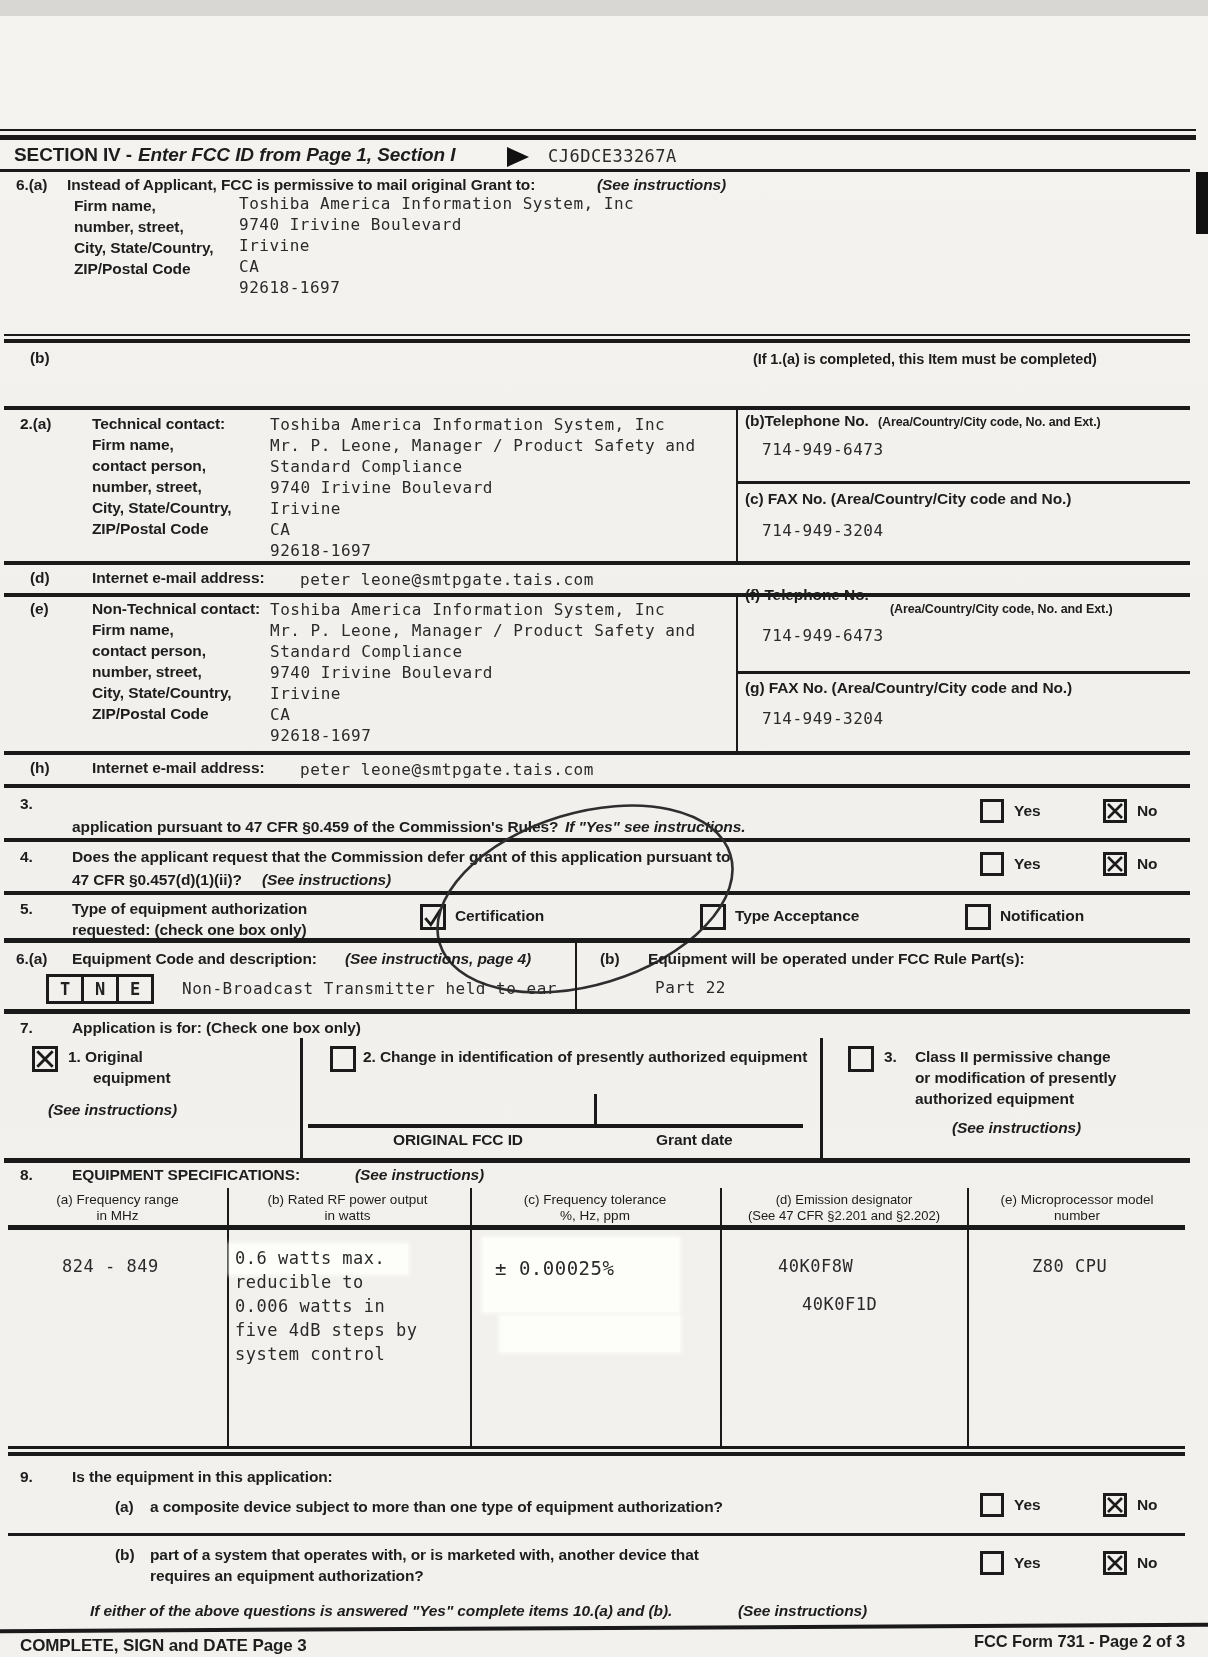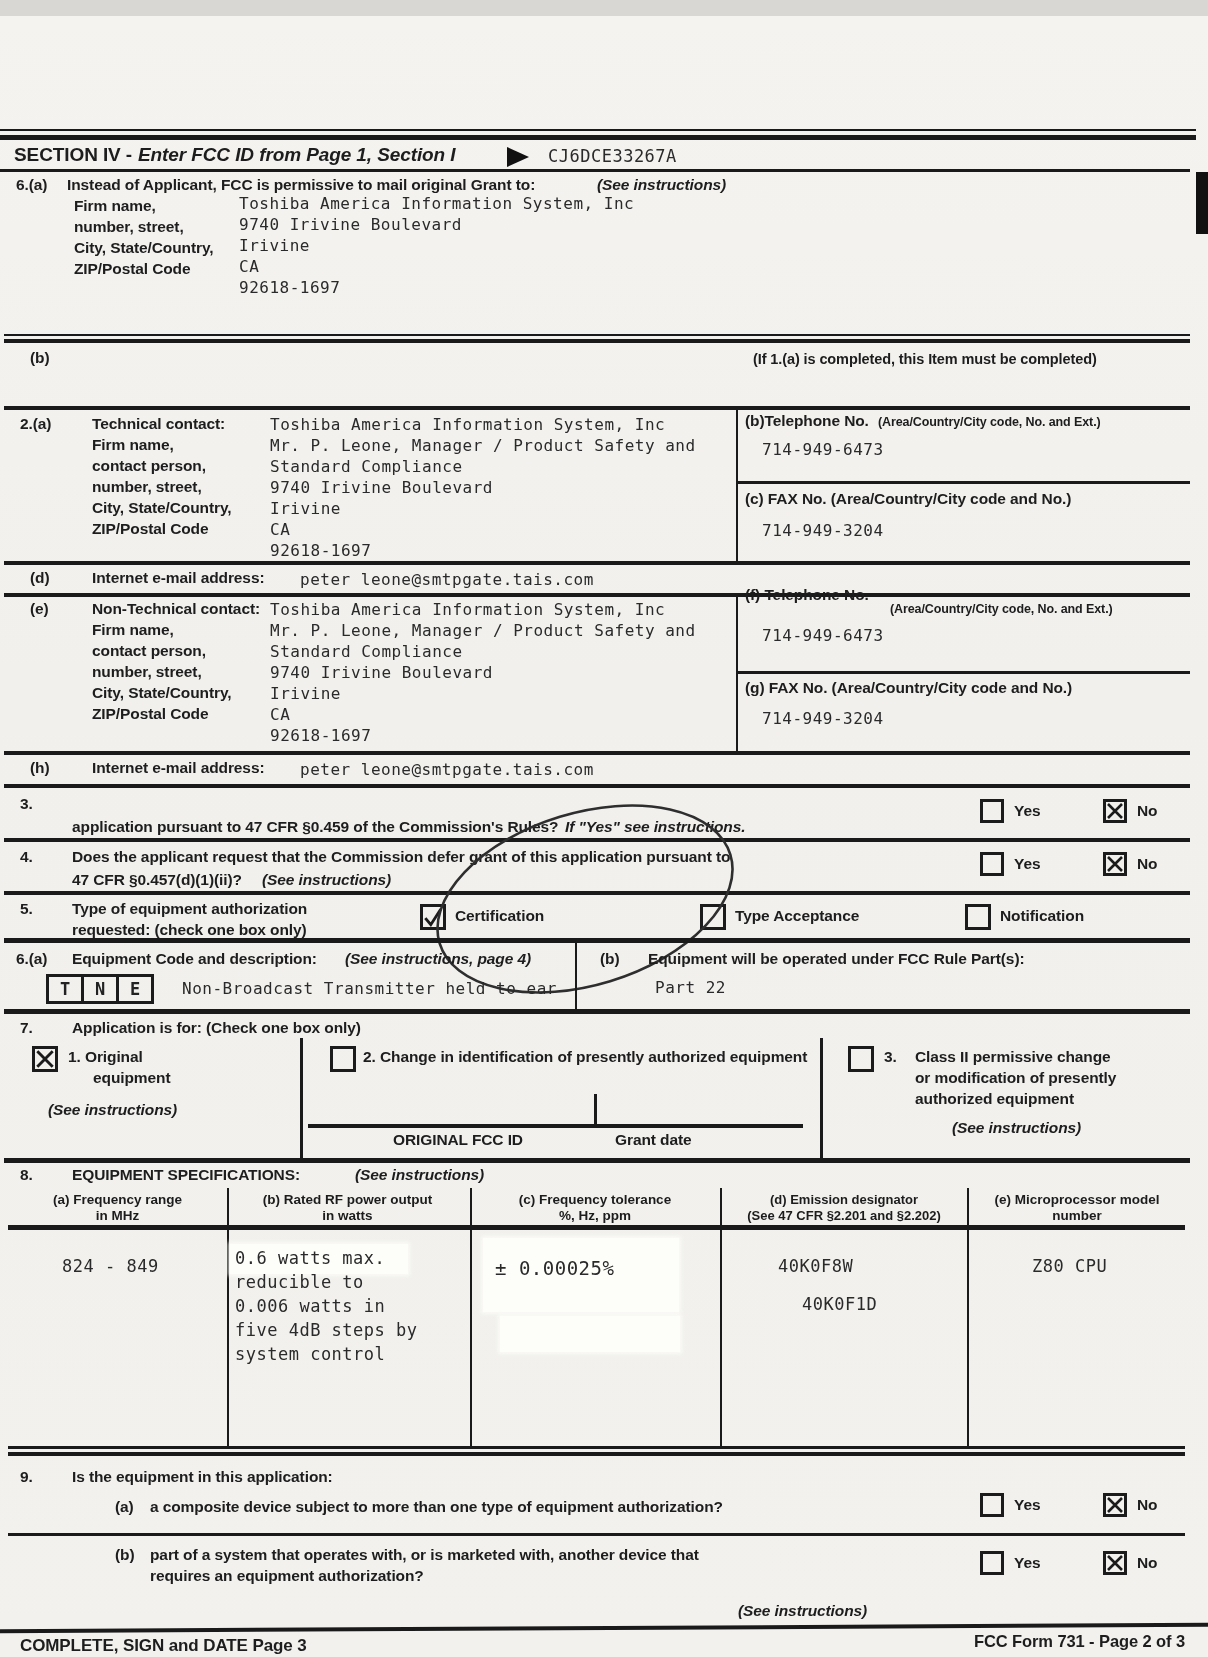--- a/index.html
+++ b/index.html
@@ -17,21 +17,21 @@
   .it{font-style:italic;}
   .sm{font-size:12.5px;}
   .mono{position:absolute;white-space:nowrap;font-family:"DejaVu Sans Mono",monospace;font-size:16px;letter-spacing:0.5px;color:#2a2a2a;}
   .mono17{font-size:17px;}
   .cb{position:absolute;width:24px;height:24px;border:3px solid #1b1b1b;box-sizing:border-box;background:transparent;}
   .cb svg{position:absolute;left:-1px;top:-1px;width:20px;height:20px;stroke:#1b1b1b;stroke-width:2.6;fill:none;}
   .cb26{width:26px;height:26px;}
   .patch{position:absolute;background:#fdfdf9;box-shadow:0 0 4px 2px rgba(253,253,249,.8);}
   .codecell{position:absolute;width:38px;height:30px;border:3px solid #1b1b1b;box-sizing:border-box;text-align:center;
     font-family:"DejaVu Sans Mono",monospace;font-size:17px;font-weight:700;line-height:25px;color:#222;}
-  .hdrcell{position:absolute;text-align:center;font-weight:700;font-size:13.5px;line-height:16px;white-space:normal;}
+  .hdrcell{position:absolute;text-align:center;font-weight:400;font-size:13.5px;line-height:16px;white-space:normal;}
   .artifact{position:absolute;background:#111;}
 </style>
 </head>
 <body>
 
 <div id="page">
 
   <div class="hr" style="left:0;top:113px;width:1196px;height:2px"></div>
   <div class="hr" style="left:0;top:119px;width:1196px;height:5px"></div>
   <div class="artifact" style="left:1196px;top:156px;width:12px;height:62px"></div>
@@ -188,21 +188,21 @@
       </svg>
   </div>
   <span class="lbl" style="left:68px;top:1032px">1.  Original</span>
   <span class="lbl" style="left:93px;top:1053px">equipment</span>
   <span class="lbl it" style="left:48px;top:1085px">(See instructions)</span>
   <div class="cb cb26" style="left:330px;top:1030px"></div>
   <span class="lbl" style="left:363px;top:1032px">2.  Change in identification of presently authorized equipment</span>
   <div class="vr" style="left:594px;top:1078px;width:3px;height:30px"></div>
   <div class="hr" style="left:308px;top:1108px;width:495px;height:4px"></div>
   <span class="lbl" style="left:393px;top:1115px">ORIGINAL FCC ID</span>
-  <span class="lbl" style="left:615px;top:1115px">Grant date</span>
+  <span class="lbl" style="left:656px;top:1115px">Grant date</span>
   <div class="cb cb26" style="left:848px;top:1030px"></div>
   <span class="lbl" style="left:884px;top:1032px">3.</span>
   <span class="lbl" style="left:915px;top:1032px">Class II permissive change</span>
   <span class="lbl" style="left:915px;top:1053px">or modification of presently</span>
   <span class="lbl" style="left:915px;top:1074px">authorized equipment</span>
   <span class="lbl it" style="left:952px;top:1103px">(See instructions)</span>
 
   <div class="hr" style="left:4px;top:1142px;width:1186px;height:5px"></div>
   <span class="lbl" style="left:20px;top:1150px">8.</span>
   <span class="lbl" style="left:72px;top:1150px">EQUIPMENT SPECIFICATIONS:</span>
@@ -269,20 +269,21 @@
   <span class="lbl" style="left:150px;top:1530px">part of a system that operates with, or is marketed with, another device that</span>
   <span class="lbl" style="left:150px;top:1551px">requires an equipment authorization?</span>
   <div class="cb" style="left:980px;top:1535px"></div>
   <span class="lbl" style="left:1014px;top:1538px">Yes</span>
   <div class="cb" style="left:1103px;top:1535px">
     <svg viewBox="0 0 20 20">
         <path d="M3 3 L17 17 M17 3 L3 17"></path>
       </svg>
   </div>
   <span class="lbl" style="left:1137px;top:1538px">No</span>
+  <span class="lbl it" style="left:90px;top:1586px">If either of the above questions is answered "Yes" complete items 10.(a) and (b).</span>
   <span class="lbl it" style="left:738px;top:1586px">(See instructions)</span>
 
   <div class="hr" style="left:0;top:1610px;width:1208px;height:4px;transform:rotate(-0.3deg)"></div>
   <span class="lbl" style="left:20px;top:1620px;font-size:17px">COMPLETE, SIGN and DATE Page 3</span>
   <span class="lbl" style="right:23px;top:1616px;font-size:16.5px;position:absolute">FCC Form 731 - Page 2 of 3</span>
   <span class="lbl" style="right:23px;top:1638px;font-size:16.5px;position:absolute">March, 1997</span>
 
 </div>
 
 </body></html>

